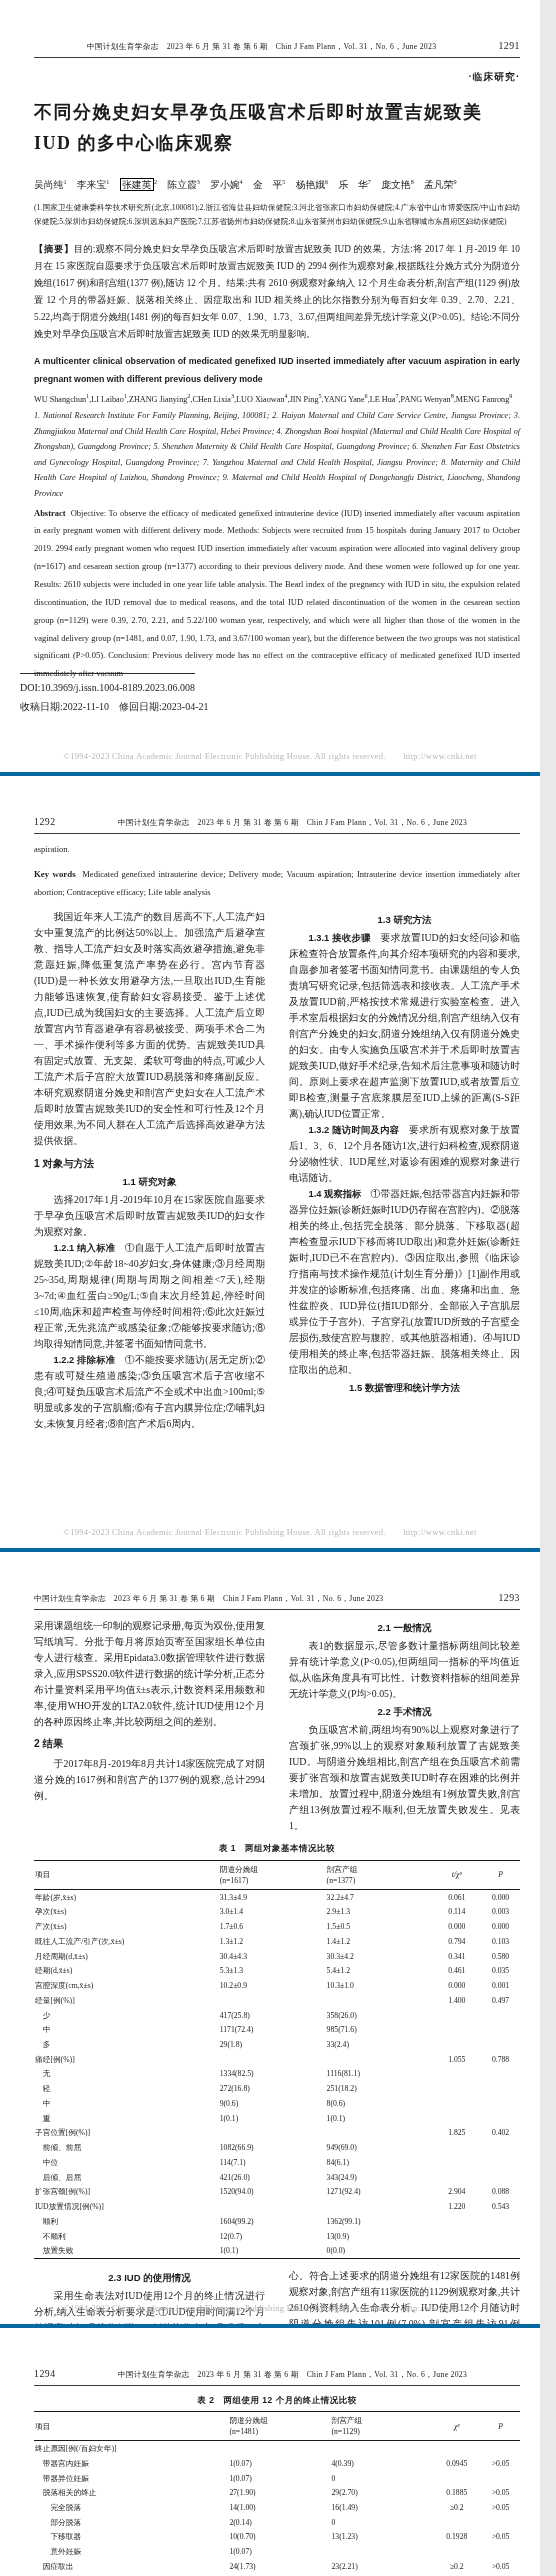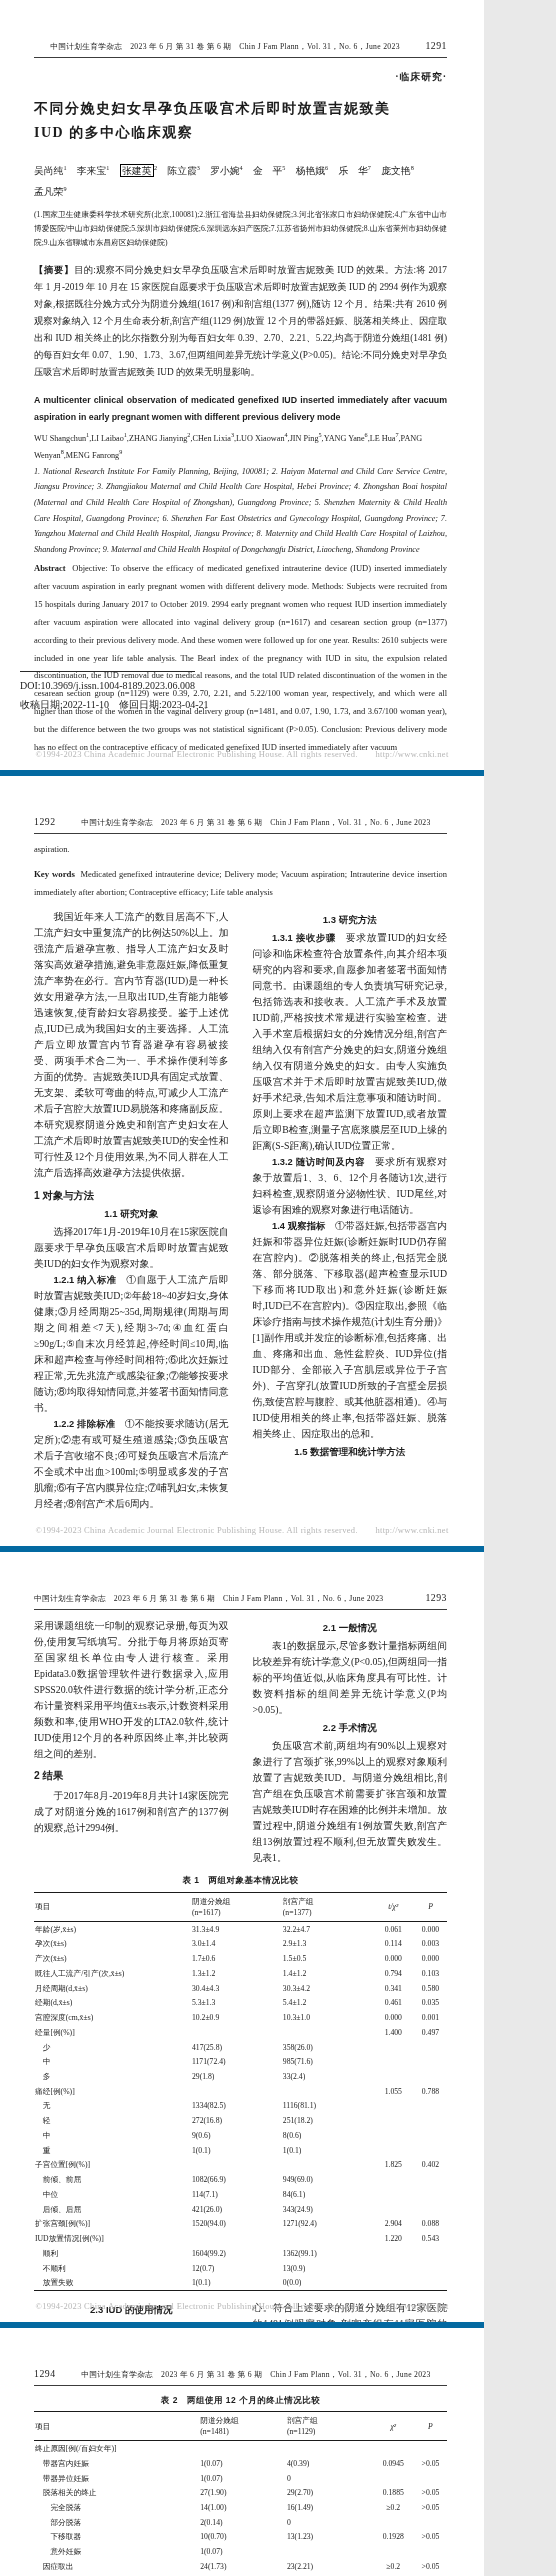--- a/index.html
+++ b/index.html
@@ -1,28 +1,28 @@
 <!DOCTYPE html>
 <html style="font-size:8.2px"><head>
 <meta charset="utf-8">
 <style>
   html,body{margin:0;padding:0;}
   body{background:#e9e9e9;font-family:"Liberation Serif","DejaVu Serif",serif;color:#1c1c1c;}
   #doc{width:556px;margin:0 auto;}
-  .page{width:484px;height:776px;background:#ffffff;position:relative;box-sizing:border-box;
-        padding:40px 37px 0 34px;overflow:hidden;border-bottom:6px solid #0369a1;}
+  .page{width:540px;height:776px;background:#ffffff;position:relative;box-sizing:border-box;
+        padding:40px 20px 0 34px;overflow:hidden;border-bottom:4px solid #0369a1;}
   .page-head{display:flex;align-items:baseline;border-bottom:1px solid #3c3c3c;padding-bottom:4.6px;}
   .pnum{font-size:9.8px;letter-spacing:0.5px;}
   .jline{flex:1;font-size:7.7px;letter-spacing:0.3px;}
   .head-center .jline{text-align:center;}
   .head-left .jline{text-align:left;}
   .head-right-num{margin-left:9.3px;}
   .head-left-num{margin-right:9.3px;}
   .col-label{ text-align:right;font-size:9.8px;font-weight:bold;margin-top:13.4px;letter-spacing:1px;}
-  .art-title{font-size:14px;font-weight:bold;line-height:1.72;margin-top:13.4px;letter-spacing:1.5px;white-space:pre-line;}
+  .art-title{font-size:18px;font-weight:bold;line-height:1.72;margin-top:13.4px;letter-spacing:1.5px;white-space:pre-line;}
   .authors{margin-top:15.5px;font-size:9.8px;line-height:2.1;}
   .authors .au{margin-right:10.3px;white-space:nowrap;}
   .authors .boxed{border:0.5px solid #000;padding:0 1.5px;}
   sup{font-size:6.2px;}
   .affil{margin-top:5.2px;font-size:7.7px;line-height:1.85;text-align:justify;}
   .abs{margin-top:11.3px;font-size:9.3px;line-height:1.84;text-align:justify;}
   .abs b{letter-spacing:0.5px;}
   .kw{margin-top:1px;font-size:9.3px;line-height:1.84;text-align:justify;}
   .en-title{margin-top:10.3px;font-size:8.8px;font-weight:bold;line-height:2.0;text-align:justify;font-family:"Liberation Sans","DejaVu Sans",sans-serif;}
   .en-authors{margin-top:2.1px;font-size:8.2px;line-height:1.9;}

